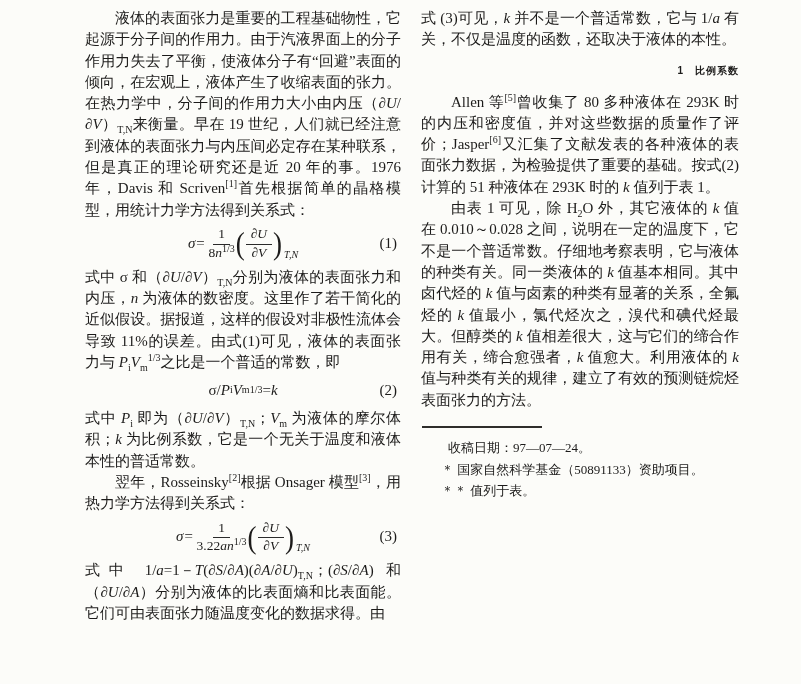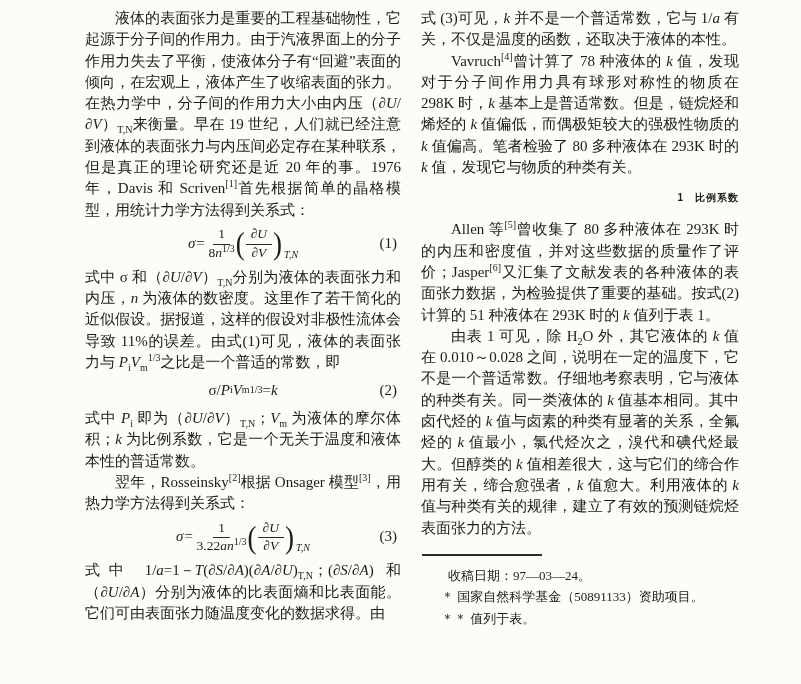--- a/index.html
+++ b/index.html
@@ -88,22 +88,21 @@
           </span>
           <span class="bigp">)</span>
           <span class="eqsub">T,N</span>
         </span>
         <span class="tag">(3)</span>
       </div>
       <p class="para">式中 1/<i>a</i>=1－<i>T</i>(∂<i>S</i>/∂<i>A</i>)(∂<i>A</i>/∂<i>U</i>)<sub>T,N</sub>；(∂<i>S</i>/∂<i>A</i>) 和（∂<i>U</i>/∂<i>A</i>）分别为液体的比表面熵和比表面能。它们可由表面张力随温度变化的数据求得。由</p>
     </div>
   <div class="col col-right">
       <p class="para">式 (3)可见，<i>k</i> 并不是一个普适常数，它与 1/<i>a</i> 有关，不仅是温度的函数，还取决于液体的本性。</p>
-      <p class="para ind">Vavruch<sup>[4]</sup>曾计算了 78 种液体的 <i>k</i> 值，发现对于分子间作用力具有球形对称性的物质在 298K 时，<i>k</i> 基本上是普适常数。但是，链烷烃和烯烃的 <i>k</i> 值偏低，而偶极矩较大的强极性物质的 <i>k</i> 值偏高。笔者检验了 80 多种液体在 293K 时的 <i>k</i> 值，发现它与物质的种类有关。</p>
       <h2 class="sec-h">1　比例系数</h2>
       <p class="para ind">Allen 等<sup>[5]</sup>曾收集了 80 多种液体在 293K 时的内压和密度值，并对这些数据的质量作了评价；Jasper<sup>[6]</sup>又汇集了文献发表的各种液体的表面张力数据，为检验提供了重要的基础。按式(2)计算的 51 种液体在 293K 时的 <i>k</i> 值列于表 1。</p>
       <p class="para ind">由表 1 可见，除 H<sub>2</sub>O 外，其它液体的 <i>k</i> 值在 0.010～0.028 之间，说明在一定的温度下，它不是一个普适常数。仔细地考察表明，它与液体的种类有关。同一类液体的 <i>k</i> 值基本相同。其中卤代烃的 <i>k</i> 值与卤素的种类有显著的关系，全氟烃的 <i>k</i> 值最小，氯代烃次之，溴代和碘代烃最大。但醇类的 <i>k</i> 值相差很大，这与它们的缔合作用有关，缔合愈强者，<i>k</i> 值愈大。利用液体的 <i>k</i> 值与种类有关的规律，建立了有效的预测链烷烃表面张力的方法。</p>
       <div class="fnrule"></div>
-      <p class="fn date">收稿日期：97—03—24。</p>
+      <p class="fn date">收稿日期：97—07—24。</p>
       <p class="fn star">＊ 国家自然科学基金（50891133）资助项目。</p>
       <p class="fn star">＊＊ 值列于表。</p>
     </div>
 </div>
 
 </body></html>

